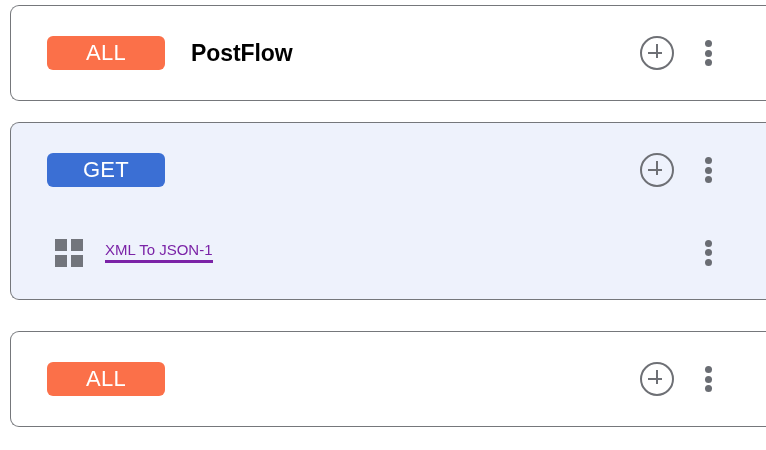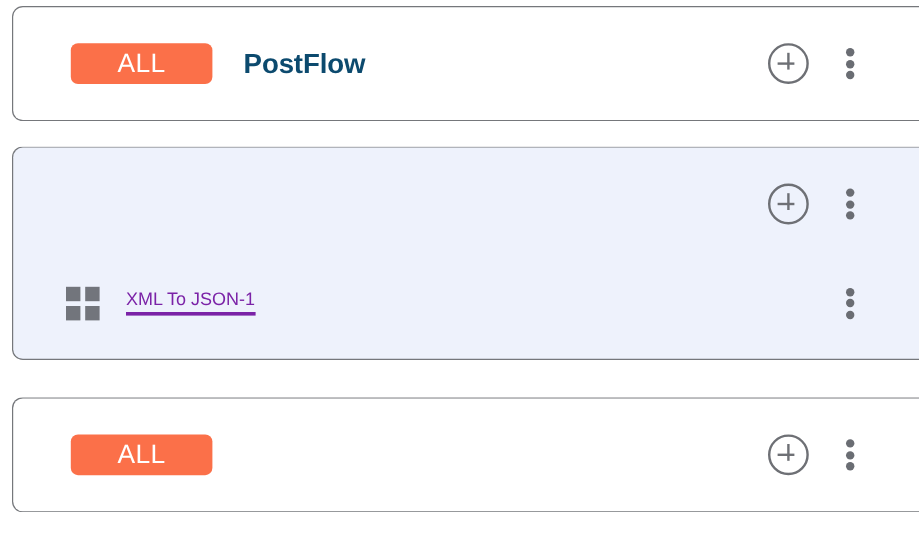--- a/index.html
+++ b/index.html
@@ -59,30 +59,29 @@
     width: 118px;
     height: 34px;
     line-height: 34px;
     border-radius: 6px;
     text-align: center;
     color: #ffffff;
     font-size: 22px;
     letter-spacing: 0.3px;
     font-weight: 400;
     user-select: none;
-    margin-left: 12px;
   }
   .method-badge.all { background: #fb7049; }
   .method-badge.get { background: #3b6fd4; }
 
   .flow-title {
     margin-left: 26px;
     font-size: 23px;
     font-weight: 700;
-    color: #0c4a6e;
+    color: #000000;
     letter-spacing: -0.1px;
     white-space: nowrap;
   }
 
   .grid-icon {
     flex: 0 0 auto;
     width: 28px;
     height: 28px;
     display: grid;
     grid-template-columns: 12px 12px;
@@ -184,20 +183,21 @@
           <span></span>
           <span></span>
           <span></span>
         </div>
       </div>
     </div>
   </div>
 
   <div class="flow-card selected card-gap-2">
     <div class="flow-row">
+      <div class="method-badge get">GET</div>
       <div class="row-actions actions-main">
         <div class="plus-icon"></div>
         <div class="kebab-icon">
           <span></span>
           <span></span>
           <span></span>
         </div>
       </div>
     </div>
     <div class="flow-row sub-row">

